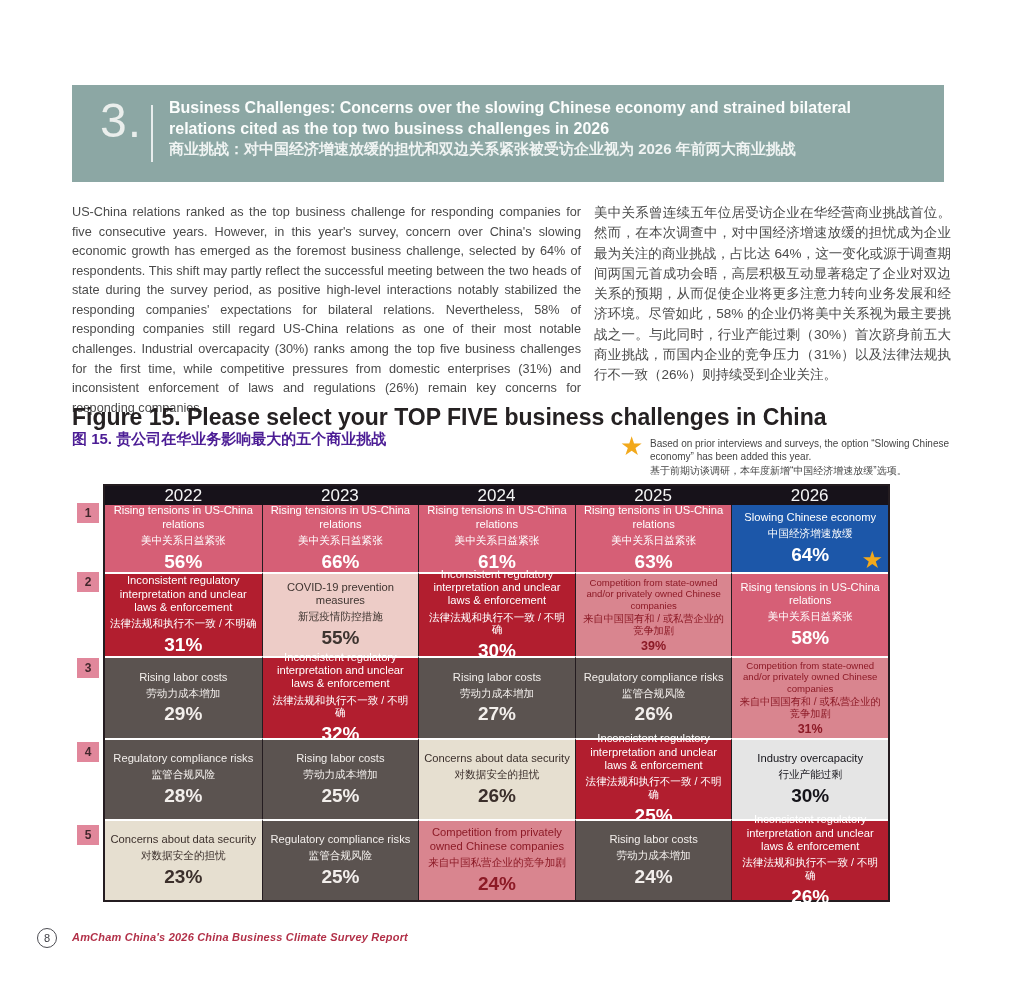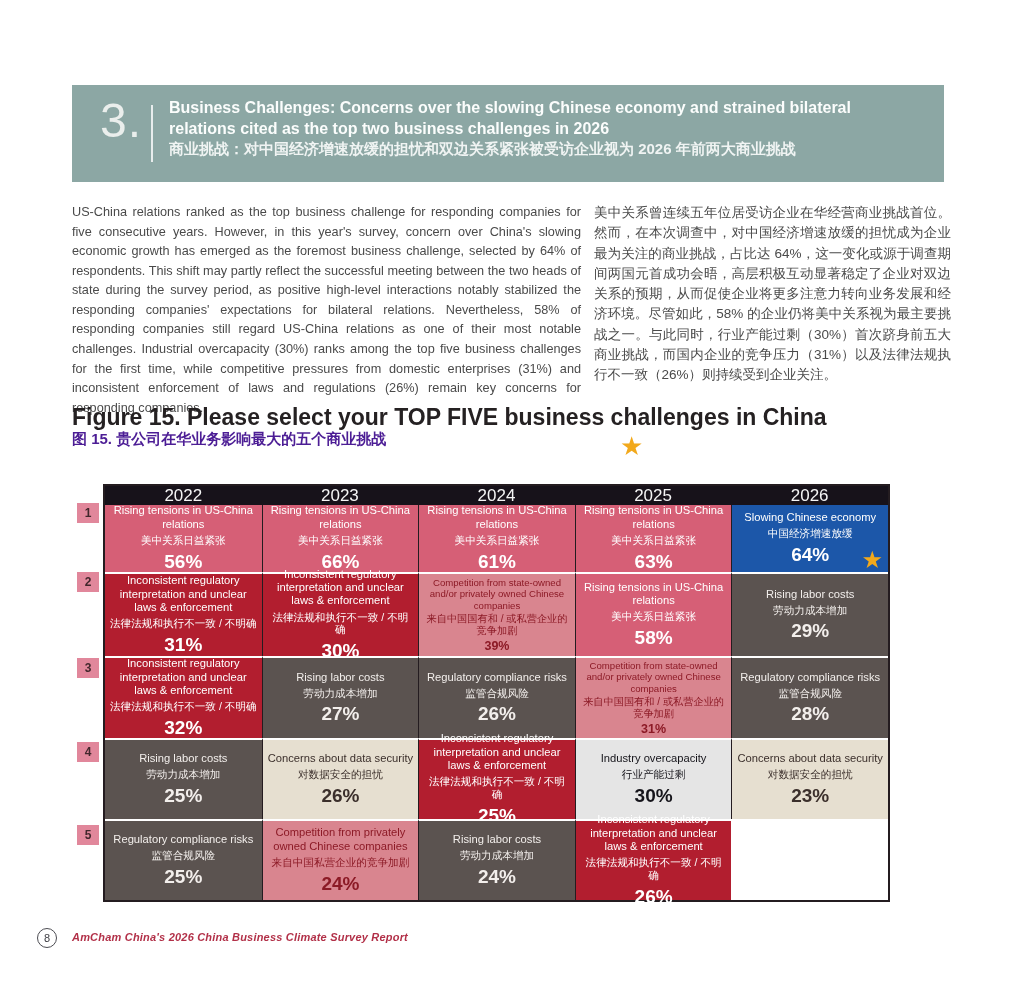--- a/index.html
+++ b/index.html
@@ -83,20 +83,24 @@
     </div>
   </div>
 
   <div class="para-en">US-China relations ranked as the top business challenge for responding companies for five consecutive years. However, in this year's survey, concern over China's slowing economic growth has emerged as the foremost business challenge, selected by 64% of respondents. This shift may partly reflect the successful meeting between the two heads of state during the survey period, as positive high-level interactions notably stabilized the responding companies' expectations for bilateral relations. Nevertheless, 58% of responding companies still regard US-China relations as one of their most notable challenges. Industrial overcapacity (30%) ranks among the top five business challenges for the first time, while competitive pressures from domestic enterprises (31%) and inconsistent enforcement of laws and regulations (26%) remain key concerns for responding companies.</div>
   <div class="para-zh">美中关系曾连续五年位居受访企业在华经营商业挑战首位。然而，在本次调查中，对中国经济增速放缓的担忧成为企业最为关注的商业挑战，占比达 64%，这一变化或源于调查期间两国元首成功会晤，高层积极互动显著稳定了企业对双边关系的预期，从而促使企业将更多注意力转向业务发展和经济环境。尽管如此，58% 的企业仍将美中关系视为最主要挑战之一。与此同时，行业产能过剩（30%）首次跻身前五大商业挑战，而国内企业的竞争压力（31%）以及法律法规执行不一致（26%）则持续受到企业关注。</div>
 
   <div class="fig-title-en">Figure 15. Please select your TOP FIVE business challenges in China</div>
   <div class="fig-title-zh">图 15. 贵公司在华业务影响最大的五个商业挑战</div>
 
   <div class="note-star">★</div>
+  <div class="note-text">
+    <div class="note-en">Based on prior interviews and surveys, the option “Slowing Chinese economy” has been added this year.</div>
+    <div class="note-zh">基于前期访谈调研，本年度新增“中国经济增速放缓”选项。</div>
+  </div>
 
   <div class="rank-col">
     <div class="rank-box" style="top:0px">1</div>
     <div class="rank-box" style="top:69px">2</div>
     <div class="rank-box" style="top:155px">3</div>
     <div class="rank-box" style="top:239px">4</div>
     <div class="rank-box" style="top:322px">5</div>
   </div>
 
   <div class="fig-table">
@@ -133,20 +137,25 @@
       <span class="zh">中国经济增速放缓</span>
       <span class="pct">64%</span>
       <span class="cell-star">★</span>
     </div>
 
     <div class="tcell c-dred">
       <span class="en">Inconsistent regulatory interpretation and unclear laws &amp; enforcement</span>
       <span class="zh">法律法规和执行不一致 / 不明确</span>
       <span class="pct">31%</span>
     </div>
+    <div class="tcell c-lpink">
+      <span class="en">COVID-19 prevention measures</span>
+      <span class="zh">新冠疫情防控措施</span>
+      <span class="pct">55%</span>
+    </div>
     <div class="tcell c-dred">
       <span class="en">Inconsistent regulatory interpretation and unclear laws &amp; enforcement</span>
       <span class="zh">法律法规和执行不一致 / 不明确</span>
       <span class="pct">30%</span>
     </div>
     <div class="tcell c-mpink small">
       <span class="en">Competition from state-owned and/or privately owned Chinese companies</span>
       <span class="zh">来自中国国有和 / 或私营企业的竞争加剧</span>
       <span class="pct">39%</span>
     </div>

